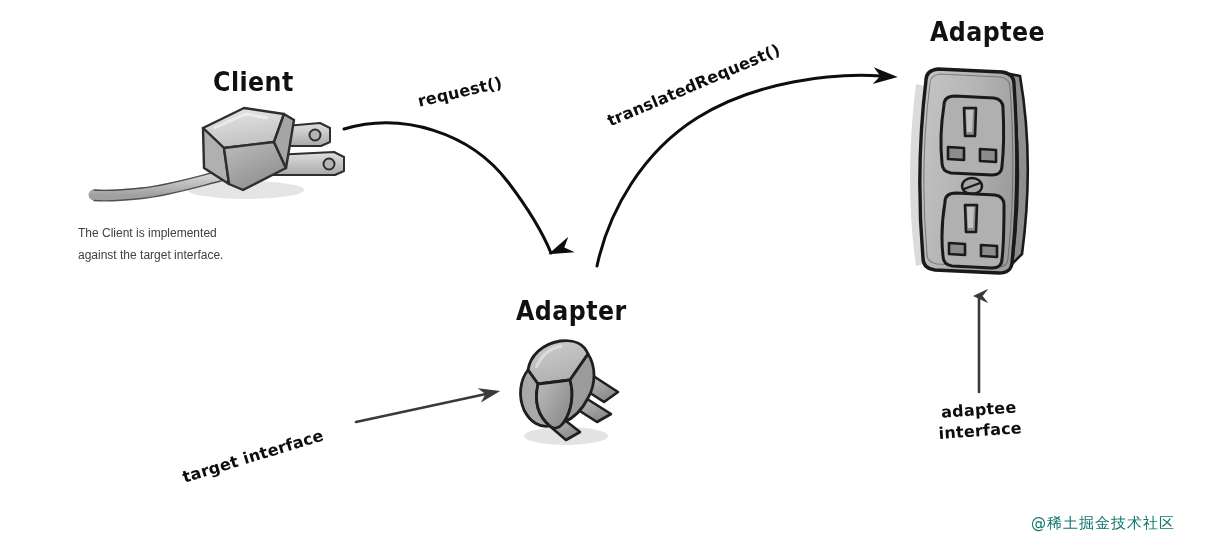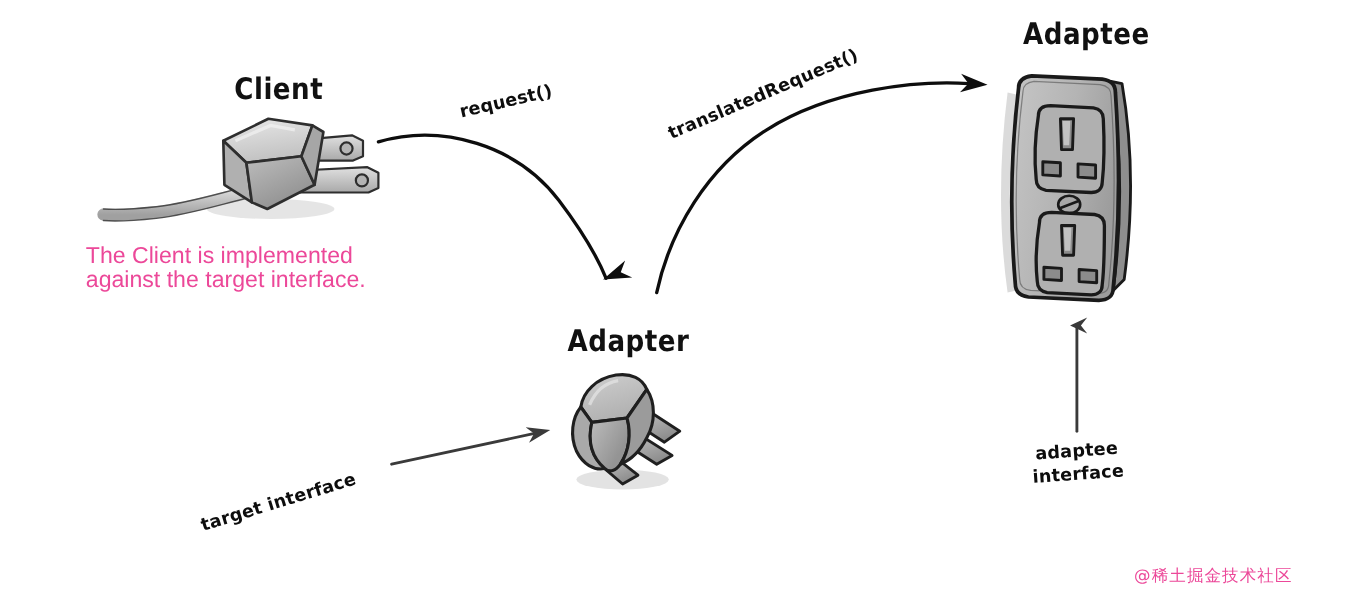--- a/index.html
+++ b/index.html
@@ -25,42 +25,42 @@
     letter-spacing: 0.5px;
     color: #111111;
     white-space: nowrap;
     transform: scaleX(0.88);
     transform-origin: left center;
   }
 
   
   .caption {
     font-family: "Liberation Sans", sans-serif;
-    font-size: 21px;
+    font-size: 12px;
     line-height: 22px;
-    color: #ec4899;
+    color: #404040;
     white-space: pre-line;
   }
 
   
   .arrow-label {
     font-family: "DejaVu Sans", sans-serif;
     font-weight: bold;
     font-size: 16px;
     color: #0d0d0d;
     white-space: nowrap;
     letter-spacing: 0.2px;
   }
   .arrow-label.two-line { line-height: 21px; white-space: pre-line; }
 
   
   .watermark {
     font-family: "DejaVu Sans", sans-serif;
     font-size: 15px;
-    color: #ec4899;
+    color: #0f766e;
     white-space: nowrap;
     letter-spacing: 1px;
   }
 
   svg { display: block; overflow: visible; }
 </style>
 </head>
 <body>
 
 <div id="canvas">

